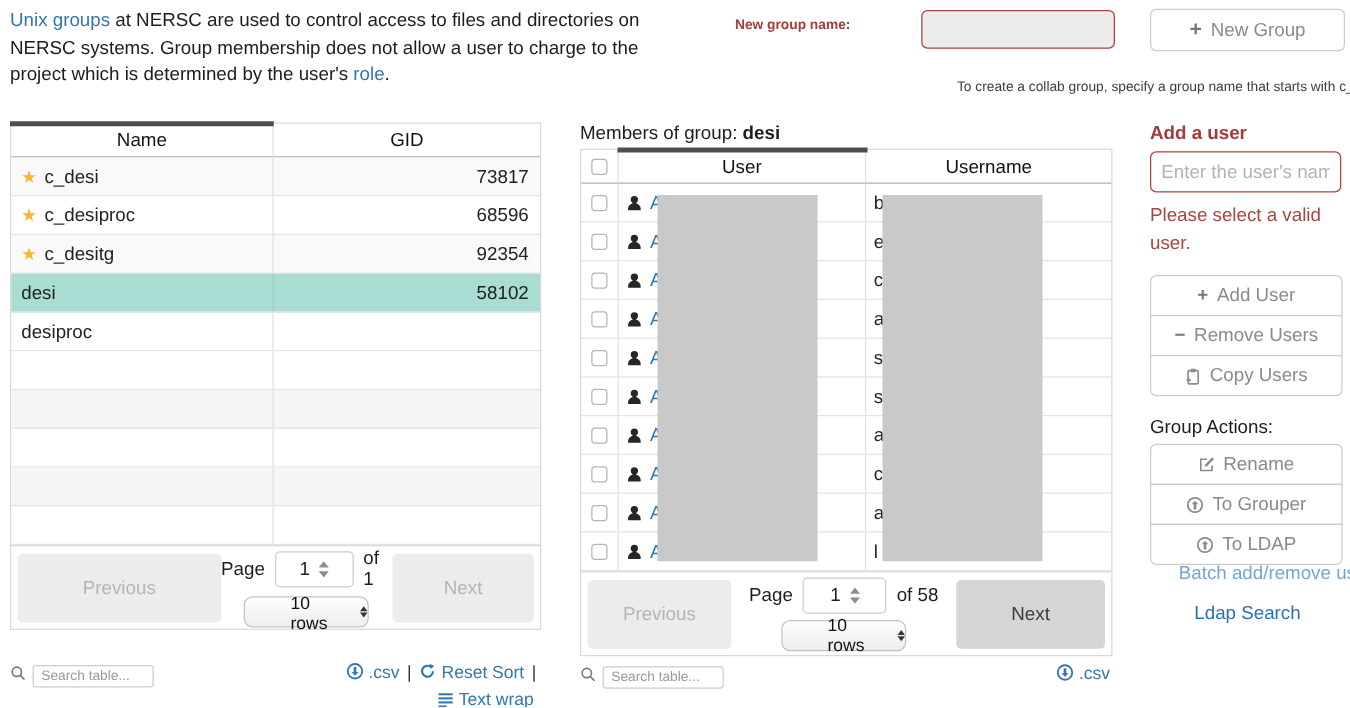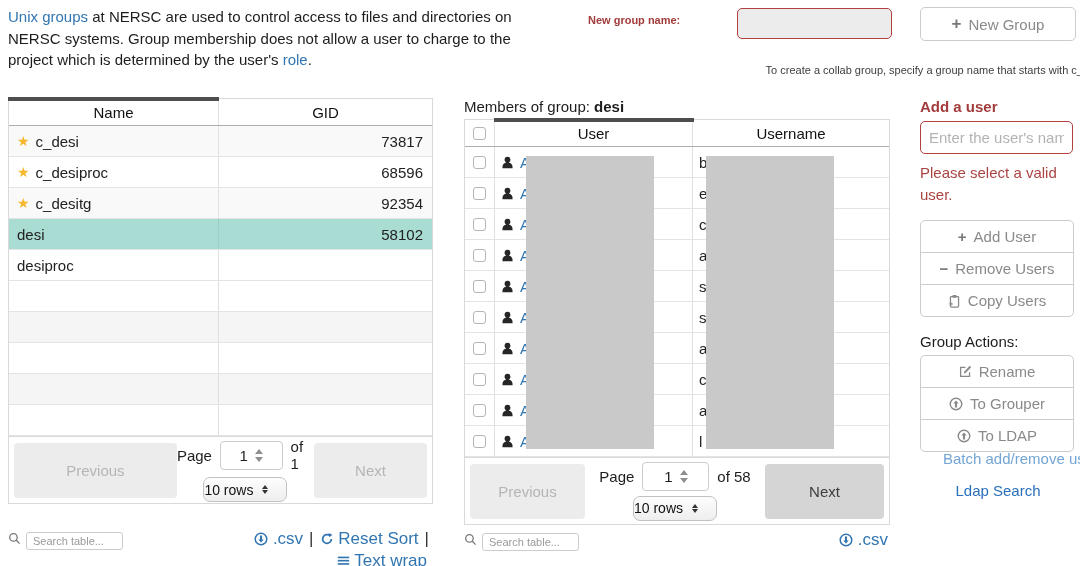--- a/index.html
+++ b/index.html
@@ -63,32 +63,32 @@
   .pag-prev-l { width:170px; } .pag-next-l { width:118px; }
   .pag-prev-m { width:115px; } .pag-next-m { width:119px; }
   .pag-center { display:flex; flex-direction:column; align-items:center; gap:5px; }
   .pag-line { display:flex; align-items:center; gap:8px; font-size:15px; color:#1d1d1d; }
   .numbox { width:67px; height:29px; border:1px solid #ccc; border-radius:4px; background:#fff;
       display:flex; align-items:center; justify-content:center; gap:7px; }
   .numval { font-size:15px; }
   .stepper { display:flex; flex-direction:column; gap:3px; cursor:pointer; }
   .tri-up   { width:0; height:0; border-left:4px solid transparent; border-right:4px solid transparent; border-bottom:5px solid #8e8e8e; }
   .tri-down { width:0; height:0; border-left:4px solid transparent; border-right:4px solid transparent; border-top:5px solid #8e8e8e; }
-  .rows-select { width:84px; height:25px; border:1px solid #c2c2c2; border-radius:7px;
+  .rows-select { width:100px; height:25px; border:1px solid #c2c2c2; border-radius:7px;
       background:linear-gradient(#fdfdfd,#eee); display:flex; align-items:center; gap:9px;
-      font-size:14px; color:#111; cursor:pointer; }
+      font-size:14px; color:#111; cursor:pointer;padding-left:36px; }
   .rows-select .stepper { gap:1px; }
   .rows-select .tri-up { border-bottom-color:#333; border-left-width:3.5px; border-right-width:3.5px; border-bottom-width:4.5px; }
   .rows-select .tri-down { border-top-color:#333; border-left-width:3.5px; border-right-width:3.5px; border-top-width:4.5px; }
 
   
   .search-wrap { position:absolute; display:flex; align-items:flex-start; gap:5px; }
   .search-input { width:97px; height:18px; border:1px solid #ccc; border-radius:3px; font-size:11px; padding:0 6px; color:#555; }
   .search-input::placeholder { color:#9a9a9a; }
-  .links-line { font-size:17px; white-space:nowrap; }
+  .links-line { font-size:14px; white-space:nowrap; }
   .links-line .sep { color:#333; margin:0 6px; }
   .icon-svg { vertical-align:-2px; }
 
   .ll-left-1 { position:absolute; left:230px; top:529px; width:205px; text-align:right; }
   .ll-left-2 { position:absolute; left:230px; top:551px; width:197px; text-align:right; }
   .search-left { left:8px; top:532px; }
   .search-mid  { left:464px; top:533px; }
   .ll-mid-csv { position:absolute; left:790px; top:530px; width:98px; text-align:right; }
 
   

